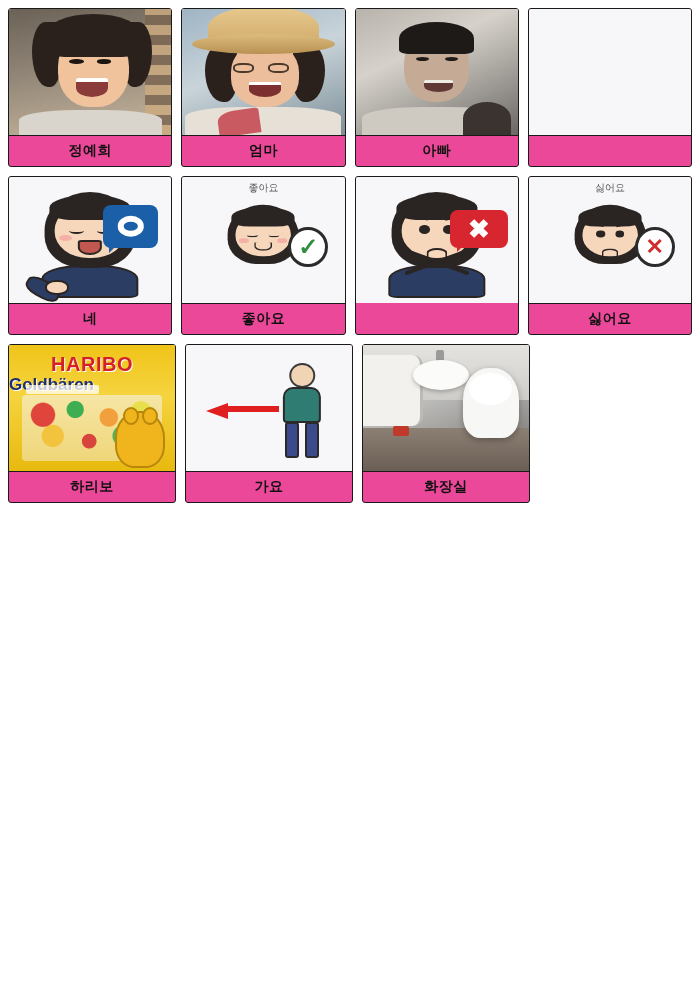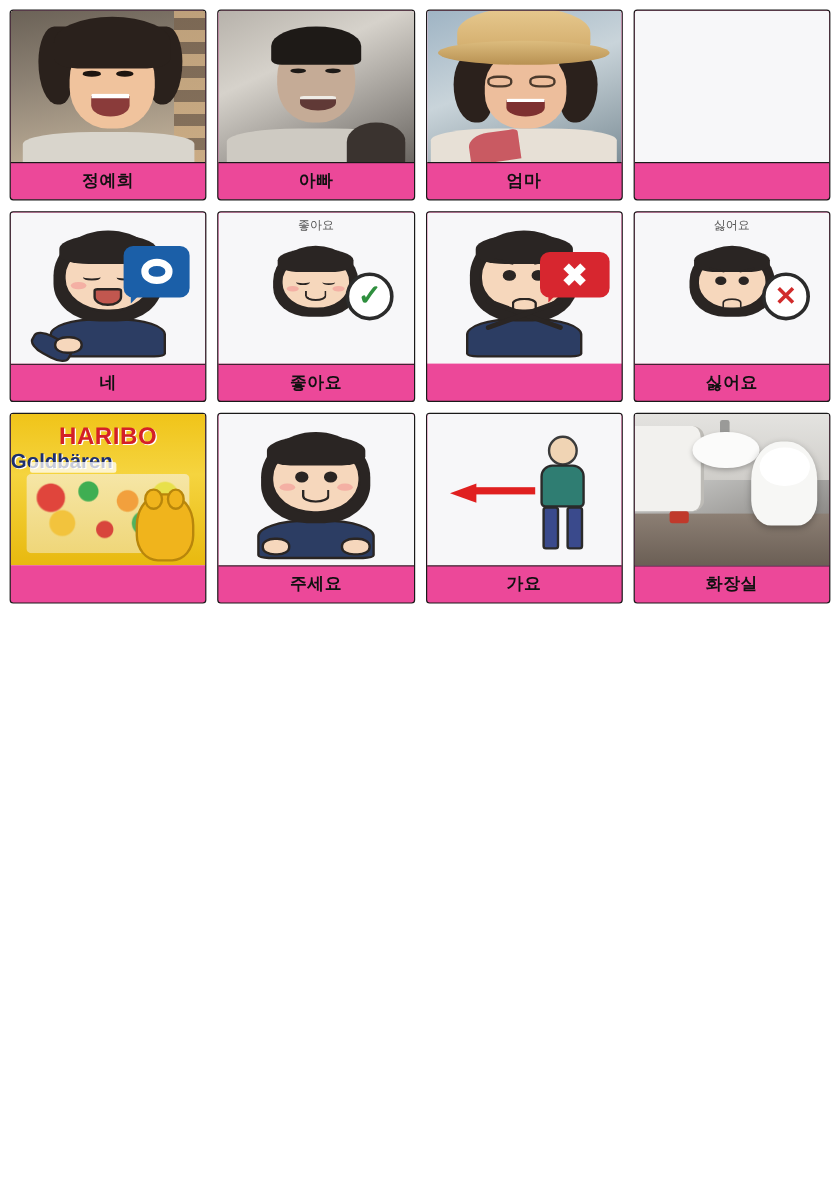--- a/index.html
+++ b/index.html
@@ -483,49 +483,49 @@
             <div class="child-eye l"></div>
             <div class="child-eye r"></div>
             <div class="child-mouth"></div>
           </div>
         </div>
         <div class="cell-label">정예희</div>
       </div>
 
       <div class="cell">
         <div class="cell-img">
-          <div class="photo photo-dad">
-            <div class="dad-shirt"></div>
-            <div class="dad-face"></div>
-            <div class="dad-hair"></div>
-            <div class="dad-eye l"></div>
-            <div class="dad-eye r"></div>
-            <div class="dad-mouth"></div>
-            <div class="dad-child"></div>
-          </div>
-        </div>
-        <div class="cell-label">아빠</div>
-      </div>
-
-      <div class="cell">
-        <div class="cell-img">
           <div class="photo photo-mom">
             <div class="mom-shirt"></div>
             <div class="mom-scarf"></div>
             <div class="mom-hair-l"></div>
             <div class="mom-hair-r"></div>
             <div class="mom-face"></div>
             <div class="mom-glass l"></div>
             <div class="mom-glass r"></div>
             <div class="mom-mouth"></div>
             <div class="mom-hat"></div>
             <div class="mom-hat-brim"></div>
           </div>
         </div>
         <div class="cell-label">엄마</div>
+      </div>
+
+      <div class="cell">
+        <div class="cell-img">
+          <div class="photo photo-dad">
+            <div class="dad-shirt"></div>
+            <div class="dad-face"></div>
+            <div class="dad-hair"></div>
+            <div class="dad-eye l"></div>
+            <div class="dad-eye r"></div>
+            <div class="dad-mouth"></div>
+            <div class="dad-child"></div>
+          </div>
+        </div>
+        <div class="cell-label">아빠</div>
       </div>
 
       <div class="cell blank">
         <div class="cell-img"></div>
         <div class="cell-label"></div>
       </div>
 
     </div>
 
     <div class="row">
@@ -620,40 +620,23 @@
       <div class="cell">
         <div class="cell-img">
           <div class="haribo">
             <div class="haribo-title">HARIBO</div>
             <div class="haribo-sub">Goldbären</div>
             <div class="haribo-note"></div>
             <div class="haribo-window"></div>
             <div class="haribo-bear"></div>
           </div>
         </div>
-      </div>
-
-      <div class="cell">
-        <div class="cell-img">
-          <div class="toon">
-            <div class="t-body"></div>
-            <div class="t-hair-back"></div>
-            <div class="t-face"></div>
-            <div class="t-bang"></div>
-            <div class="t-eye l"></div>
-            <div class="t-eye r"></div>
-            <div class="t-blush l"></div>
-            <div class="t-blush r"></div>
-            <div class="t-smile"></div>
-            <div class="t-hand l"></div>
-            <div class="t-hand r"></div>
-          </div>
-        </div>
-        <div class="cell-label">주세요</div>
-      </div>
+        <div class="cell-label">하리보</div>
+      </div>
+
 
       <div class="cell">
         <div class="cell-img">
           <div class="go-arrow">
             <div class="head"></div>
             <div class="shaft"></div>
           </div>
           <div class="stick">
             <div class="head2"></div>
             <div class="torso"></div>

